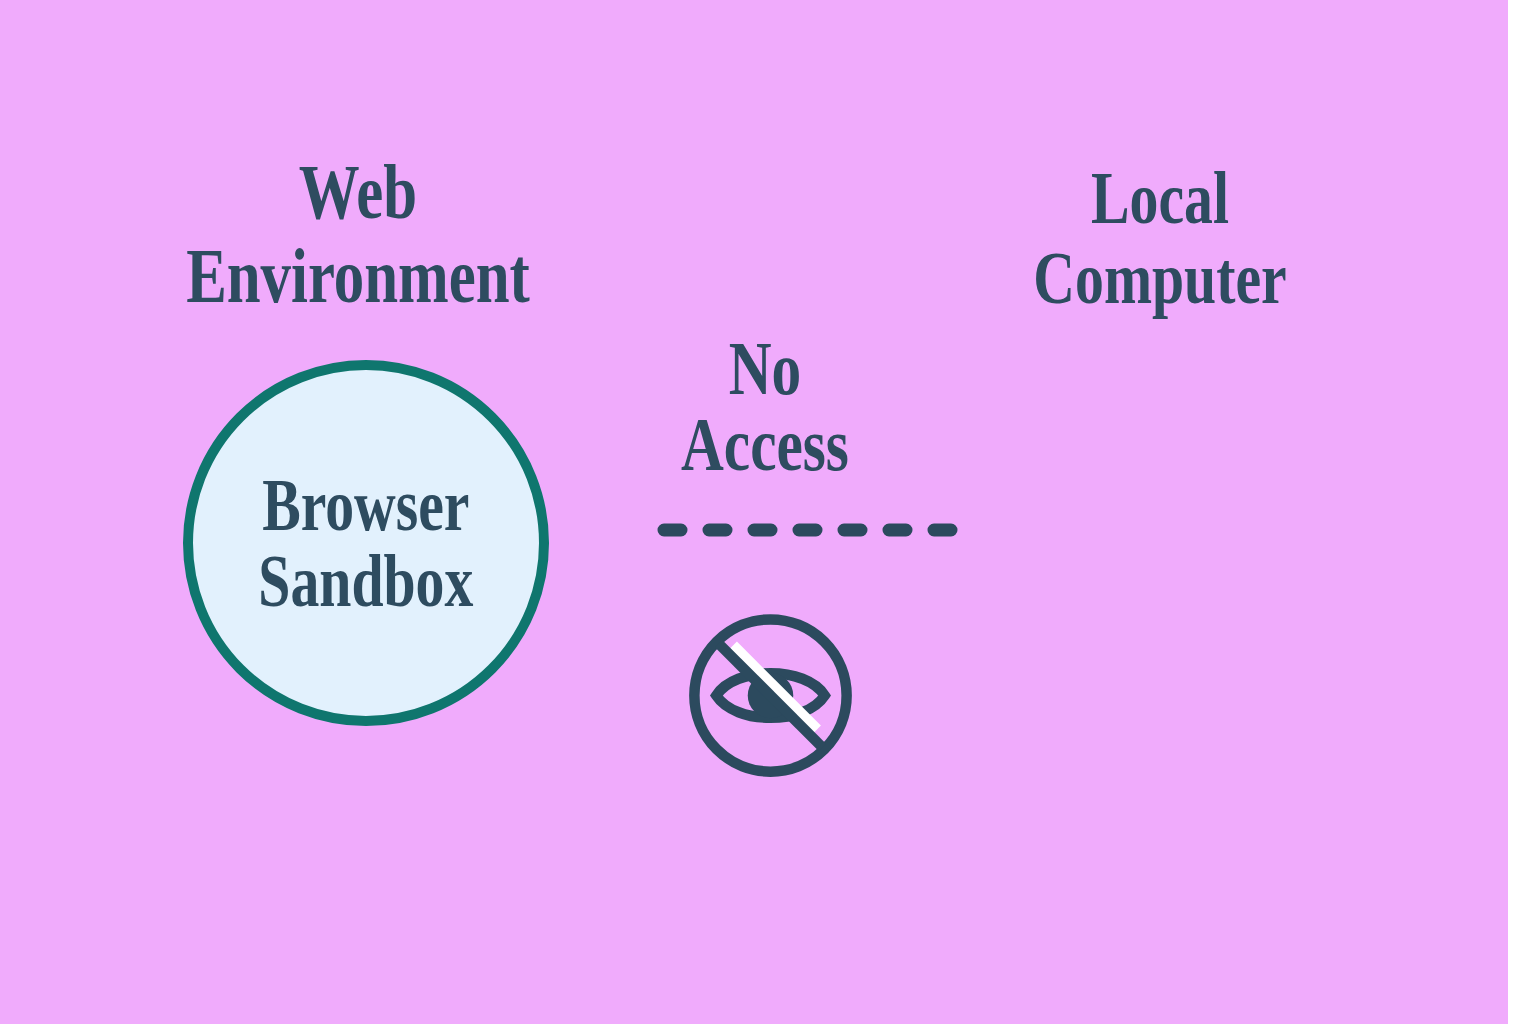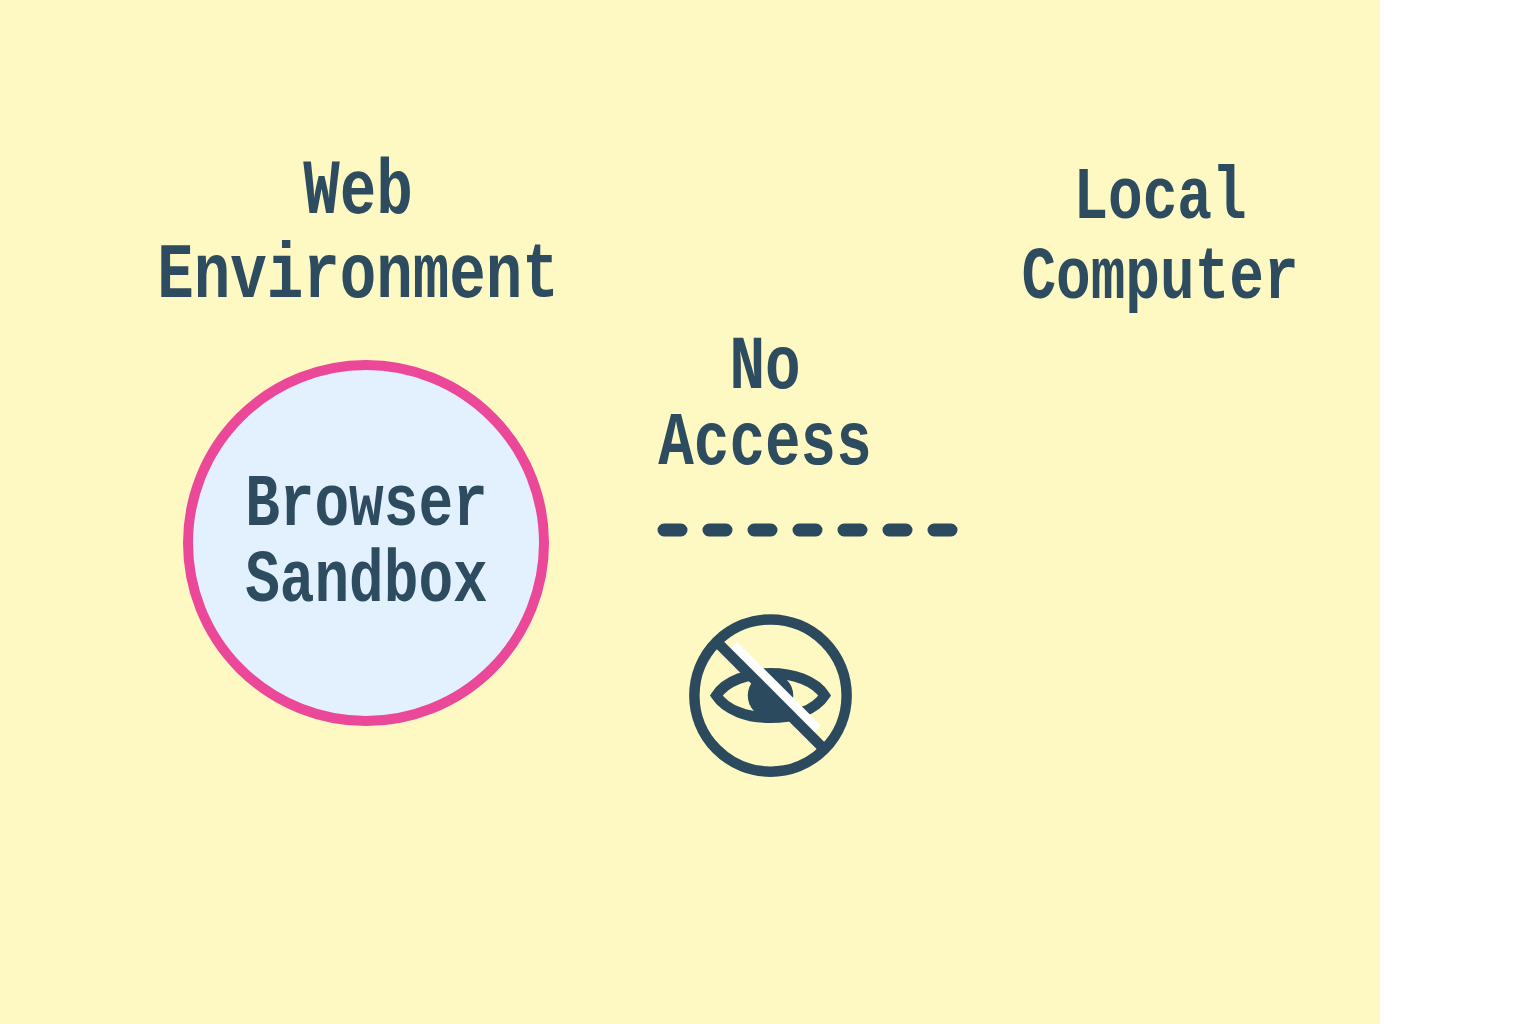--- a/index.html
+++ b/index.html
@@ -2,25 +2,25 @@
 <html><head>
 <meta charset="utf-8">
 <style>
   html, body {
     margin: 0;
     padding: 0;
     background: #ffffff;
   }
   .canvas {
     position: relative;
-    width: 1380px;
+    width: 1508px;
     height: 1024px;
-    background: #fef9c3;
+    background: #f0abfc;
     overflow: hidden;
-    font-family: Liberation Mono, monospace;
+    font-family: Liberation Serif, serif;
   }
   .txt {
     position: absolute;
     text-align: center;
     font-weight: 700;
     color: #2e4c60;
     transform: scaleX(0.78);
     transform-origin: 50% 50%;
     white-space: nowrap;
   }
@@ -52,21 +52,21 @@
     display: flex;
     align-items: center;
     justify-content: center;
   }
   .circle-left {
     left: 183px;
     top: 360px;
     width: 366px;
     height: 366px;
     background: #e2f1fd;
-    border: 10px solid #ec4899;
+    border: 10px solid #0f766e;
   }
   .circle-right {
     left: 979px;
     top: 363px;
     width: 370px;
     height: 368px;
     background: #f0f7fc;
     border: 10px solid #cfdfe9;
   }
   .circle-text {

